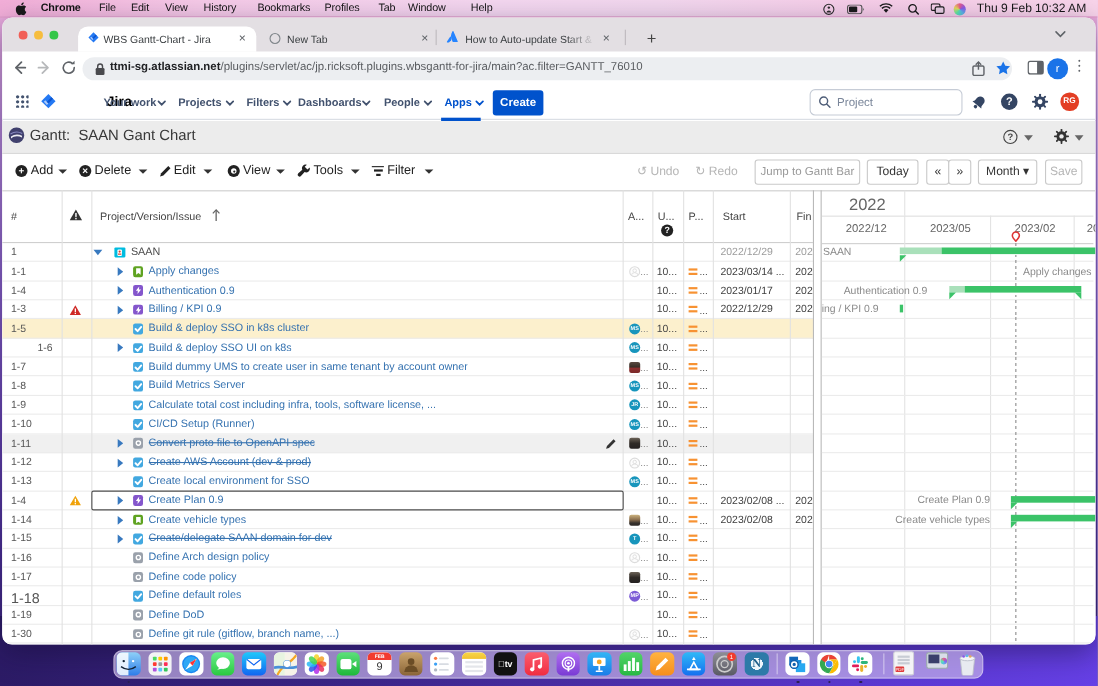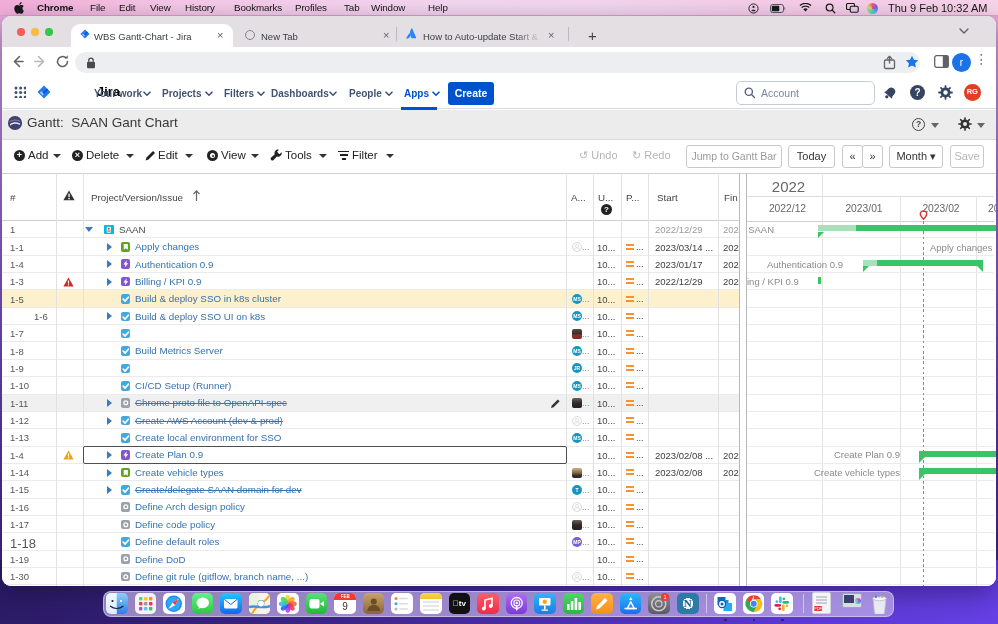--- a/index.html
+++ b/index.html
@@ -112,20 +112,21 @@
           <path d="M12.8 1.2 v3.2 h-3.2z" fill="#5f6368"></path>
         </svg>
       </div>
 <div class="abs" style="left:73px;top:35.5px;width:845px;height:21.5px;border-radius:11px;background:#eceef1;"></div>
 <div class="abs" style="left:84px;top:40.5px;">
         <svg width="10" height="12" viewBox="0 0 10 12" style="">
           <rect x="1" y="4.8" width="8" height="6.4" rx="1.2" fill="#49494d"></rect>
           <path d="M2.8 4.8 V3.4 a2.2 2.2 0 0 1 4.4 0 V4.8" fill="none" stroke="#49494d" stroke-width="1.3"></path>
         </svg>
       </div>
+<div class="abs" style="left:98px;top:40px;font-size:10.4px;color:#202124;"><span style="font-weight:bold;">ttmi-sg.atlassian.net</span><span style="color:#5a5d61;">/plugins/servlet/ac/jp.ricksoft.plugins.wbsgantt-for-jira/main?ac.filter=GANTT_76010</span></div>
 <div class="abs" style="left:881px;top:38.5px;">
         <svg width="13" height="15" viewBox="0 0 13 15" style="">
           <rect x="1.5" y="5" width="10" height="8.5" rx="1.2" fill="none" stroke="#5f6368" stroke-width="1.3"></rect>
           <line x1="6.5" y1="1.5" x2="6.5" y2="8.5" stroke="#5f6368" stroke-width="1.3"></line>
           <path d="M4 3.8 L6.5 1.3 L9 3.8" fill="none" stroke="#5f6368" stroke-width="1.3"></path>
         </svg>
       </div>
 <div class="abs" style="left:903px;top:39px;">
         <svg width="14" height="14" viewBox="0 0 14 14" style="">
           <path d="M7 0.8 l1.9 3.9 4.3 0.6 -3.1 3 0.7 4.2 -3.8 -2 -3.8 2 0.7 -4.2 -3.1 -3 4.3 -0.6z" fill="#1a73e8"></path>
@@ -199,21 +200,21 @@
       </div>
 <div class="abs" style="left:399px;top:91px;width:36px;height:2.5px;background:#0052cc;"></div>
 <div class="abs" style="left:446px;top:65.5px;width:46px;height:23px;background:#0052cc;border-radius:3px;color:#fff;font-size:10.5px;font-weight:bold;text-align:center;line-height:23px;">Create</div>
 <div class="abs" style="left:734px;top:65px;width:139px;height:23.5px;border:1.5px solid #c6ccd6;border-radius:5px;background:#fff;"></div>
 <div class="abs" style="left:742px;top:71px;">
         <svg width="12" height="12" viewBox="0 0 12 12" style="">
           <circle cx="4.8" cy="4.8" r="3.6" fill="none" stroke="#505f79" stroke-width="1.3"></circle>
           <line x1="7.5" y1="7.5" x2="10.5" y2="10.5" stroke="#505f79" stroke-width="1.3" stroke-linecap="round"></line>
         </svg>
       </div>
-<div class="abs" style="left:759px;top:70.5px;font-size:10.5px;color:#7a869a;">Account</div>
+<div class="abs" style="left:759px;top:70.5px;font-size:10.5px;color:#7a869a;">Project</div>
 <div class="abs" style="left:881px;top:69.5px;">
         <svg width="14" height="14" viewBox="0 0 14 14" style="">
           <g transform="rotate(40 7 7)">
             <path d="M7 1.2 a4 4 0 0 1 4 4 v3 l1.2 1.8 H1.8 L3 8.2 v-3 a4 4 0 0 1 4 -4z" fill="#344563"></path>
             <circle cx="7" cy="12" r="1.6" fill="#344563"></circle>
           </g>
         </svg>
       </div>
 <div class="abs" style="left:908px;top:68.5px;width:15px;height:15px;border-radius:50%;background:#344563;color:#fff;font-size:10px;font-weight:bold;text-align:center;line-height:15px;">?</div>
 <div class="abs" style="left:936px;top:68.5px;">
@@ -433,20 +434,21 @@
         <div style="height:2px;background:#f79232;"></div>
       </div>
 <div class="abs" style="left:634px;top:295.43px;font-size:9px;color:#454545;">...</div>
 <div class="abs" style="left:0;top:325.45px;width:737px;height:1px;background:#ebebeb;"></div>
 <div class="abs" style="left:8px;top:312.28px;font-size:9.5px;color:#555;">1-7</div>
 <div style="position:absolute;left:118.8px;top:312.87500000000006px;width:9.6px;height:9.6px;border-radius:2px;background:#42a8e0;">
         <svg width="9.6" height="9.6" viewBox="0 0 10.5 10.5">
           <path d="M2.4 5.6 l2.1 2.1 l3.6 -4.2" stroke="#fff" stroke-width="1.9" fill="none" stroke-linecap="round" stroke-linejoin="round"></path>
         </svg>
       </div>
+<div class="abs" style="left:133px;top:311.98px;font-size:9.8px;color:#3572b0;white-space:nowrap;overflow:hidden;max-width:418px;">Build dummy UMS to create user in same tenant by account owner</div>
 <div style="position:absolute;left:570px;top:312.77500000000003px;width:10px;height:10px;border-radius:50%;border-radius:2px;background:linear-gradient(180deg,#5a4a42 0%,#3a3029 45%,#8c2f2f 60%,#7c2a2a 100%);"></div>
 <div class="abs" style="left:580px;top:312.78px;font-size:9px;color:#888;">...</div>
 <div class="abs" style="left:595px;top:312.28px;font-size:9.5px;color:#454545;">10...</div>
 <div style="position:absolute;left:624px;top:314.27500000000003px;width:8px;">
         <div style="height:2px;background:#f79232;margin-bottom:2px;"></div>
         <div style="height:2px;background:#f79232;"></div>
       </div>
 <div class="abs" style="left:634px;top:312.78px;font-size:9px;color:#454545;">...</div>
 <div class="abs" style="left:0;top:342.80px;width:737px;height:1px;background:#ebebeb;"></div>
 <div class="abs" style="left:8px;top:329.63px;font-size:9.5px;color:#555;">1-8</div>
@@ -464,20 +466,21 @@
         <div style="height:2px;background:#f79232;"></div>
       </div>
 <div class="abs" style="left:634px;top:330.13px;font-size:9px;color:#454545;">...</div>
 <div class="abs" style="left:0;top:360.15px;width:737px;height:1px;background:#ebebeb;"></div>
 <div class="abs" style="left:8px;top:346.98px;font-size:9.5px;color:#555;">1-9</div>
 <div style="position:absolute;left:118.8px;top:347.57500000000005px;width:9.6px;height:9.6px;border-radius:2px;background:#42a8e0;">
         <svg width="9.6" height="9.6" viewBox="0 0 10.5 10.5">
           <path d="M2.4 5.6 l2.1 2.1 l3.6 -4.2" stroke="#fff" stroke-width="1.9" fill="none" stroke-linecap="round" stroke-linejoin="round"></path>
         </svg>
       </div>
+<div class="abs" style="left:133px;top:346.68px;font-size:9.8px;color:#3572b0;white-space:nowrap;overflow:hidden;max-width:418px;">Calculate total cost including infra, tools, software license, ...</div>
 <div style="position:absolute;left:570px;top:347.475px;width:10px;height:10px;border-radius:50%;background:#1795bc;color:#fff;font-size:5px;font-weight:bold;text-align:center;line-height:10px;">JR</div>
 <div class="abs" style="left:580px;top:347.48px;font-size:9px;color:#888;">...</div>
 <div class="abs" style="left:595px;top:346.98px;font-size:9.5px;color:#454545;">10...</div>
 <div style="position:absolute;left:624px;top:348.975px;width:8px;">
         <div style="height:2px;background:#f79232;margin-bottom:2px;"></div>
         <div style="height:2px;background:#f79232;"></div>
       </div>
 <div class="abs" style="left:634px;top:347.48px;font-size:9px;color:#454545;">...</div>
 <div class="abs" style="left:0;top:377.50px;width:737px;height:1px;background:#ebebeb;"></div>
 <div class="abs" style="left:8px;top:364.32px;font-size:9.5px;color:#555;">1-10</div>
@@ -497,21 +500,21 @@
 <div class="abs" style="left:634px;top:364.82px;font-size:9px;color:#454545;">...</div>
 <div class="abs" style="left:0;top:378.50px;width:737px;height:17.35px;background:#f0f0f0;"></div>
 <div class="abs" style="left:0;top:394.85px;width:737px;height:1px;background:#ebebeb;"></div>
 <div class="abs" style="left:8px;top:381.68px;font-size:9.5px;color:#555;">1-11</div>
 <div style="position:absolute;left:105px;top:383.175px;width:0;height:0;border-left:5px solid #3879bf;border-top:4px solid transparent;border-bottom:4px solid transparent;"></div>
 <div style="position:absolute;left:118.8px;top:382.27500000000003px;width:9.6px;height:9.6px;border-radius:2px;background:#9aa1ab;">
         <svg width="9.6" height="9.6" viewBox="0 0 10.5 10.5">
           <circle cx="5.25" cy="5.25" r="2.1" fill="none" stroke="#fff" stroke-width="1.4"></circle>
         </svg>
       </div>
-<div class="abs" style="left:133px;top:381.38px;font-size:9.8px;color:#3572b0;text-decoration:line-through;white-space:nowrap;overflow:hidden;max-width:418px;">Chrome proto file to OpenAPI spec</div>
+<div class="abs" style="left:133px;top:381.38px;font-size:9.8px;color:#3572b0;text-decoration:line-through;white-space:nowrap;overflow:hidden;max-width:418px;">Convert proto file to OpenAPI spec</div>
 <div class="abs" style="left:548px;top:382.18px;">
         <svg width="11" height="11" viewBox="0 0 11 11" style="">
           <path d="M1 10 l0.8-2.6 6-6 1.8 1.8 -6 6z" fill="#333"></path>
         </svg>
       </div>
 <div style="position:absolute;left:570px;top:382.175px;width:10px;height:10px;border-radius:50%;border-radius:2px;background:linear-gradient(180deg,#6b6257 0%,#2f2a26 50%,#252121 100%);"></div>
 <div class="abs" style="left:580px;top:382.18px;font-size:9px;color:#888;">...</div>
 <div class="abs" style="left:595px;top:381.68px;font-size:9.5px;color:#454545;">10...</div>
 <div style="position:absolute;left:624px;top:383.675px;width:8px;">
         <div style="height:2px;background:#f79232;margin-bottom:2px;"></div>
@@ -711,21 +714,21 @@
 <div class="abs" style="left:619px;top:157.0px;width:1px;height:413.0px;background:#e2e2e2;"></div>
 <div class="abs" style="left:646px;top:157.0px;width:1px;height:413.0px;background:#e2e2e2;"></div>
 <div class="abs" style="left:716px;top:157.0px;width:1px;height:413.0px;background:#e2e2e2;"></div>
 <div class="abs" style="left:81px;top:430.05px;width:484px;height:18.35px;border:1.5px solid #4f4f4f;border-radius:2px;"></div>
 <div class="abs" style="left:737px;top:157.0px;width:1px;height:413.0px;background:#b9b9b9;"></div>
 <div class="abs" style="left:744px;top:157.0px;width:1px;height:413.0px;background:#b9b9b9;"></div>
 <div style="position:absolute;left:0;top:0;width:994px;height:570px;clip-path:inset(157px 0px 0px 745px);">
 <div class="abs" style="left:749px;top:162.00px;width:75px;text-align:center;font-size:15px;color:#666;">2022</div>
 <div class="abs" style="left:745px;top:180.30px;width:247px;height:1px;background:#dedede;"></div>
 <div class="abs" style="left:748px;top:186.50px;width:75px;text-align:center;font-size:10.3px;color:#666;overflow:hidden;">2022/12</div>
-<div class="abs" style="left:823px;top:186.50px;width:78px;text-align:center;font-size:10.3px;color:#666;overflow:hidden;">2023/01</div>
+<div class="abs" style="left:823px;top:186.50px;width:78px;text-align:center;font-size:10.3px;color:#666;overflow:hidden;">2023/05</div>
 <div class="abs" style="left:901px;top:186.50px;width:76px;text-align:center;font-size:10.3px;color:#666;overflow:hidden;">2023/02</div>
 <div class="abs" style="left:986px;top:186.50px;font-size:10.3px;color:#666;">2023/03</div>
 <div class="abs" style="left:745px;top:204.50px;width:247px;height:1px;background:#cfcfcf;"></div>
 <div class="abs" style="left:820px;top:180.30px;width:1px;height:389.70px;background:#e3e3e3;"></div>
 <div class="abs" style="left:898px;top:180.30px;width:1px;height:389.70px;background:#e3e3e3;"></div>
 <div class="abs" style="left:974px;top:180.30px;width:1px;height:389.70px;background:#e3e3e3;"></div>
 <div class="abs" style="left:820px;top:157.0px;width:1px;height:23.30px;background:#e3e3e3;"></div>
 <div class="abs" style="left:745px;top:221.35px;width:247px;height:1px;background:#ebebeb;"></div>
 <div class="abs" style="left:745px;top:238.70px;width:247px;height:1px;background:#ebebeb;"></div>
 <div class="abs" style="left:745px;top:256.05px;width:247px;height:1px;background:#ebebeb;"></div>

